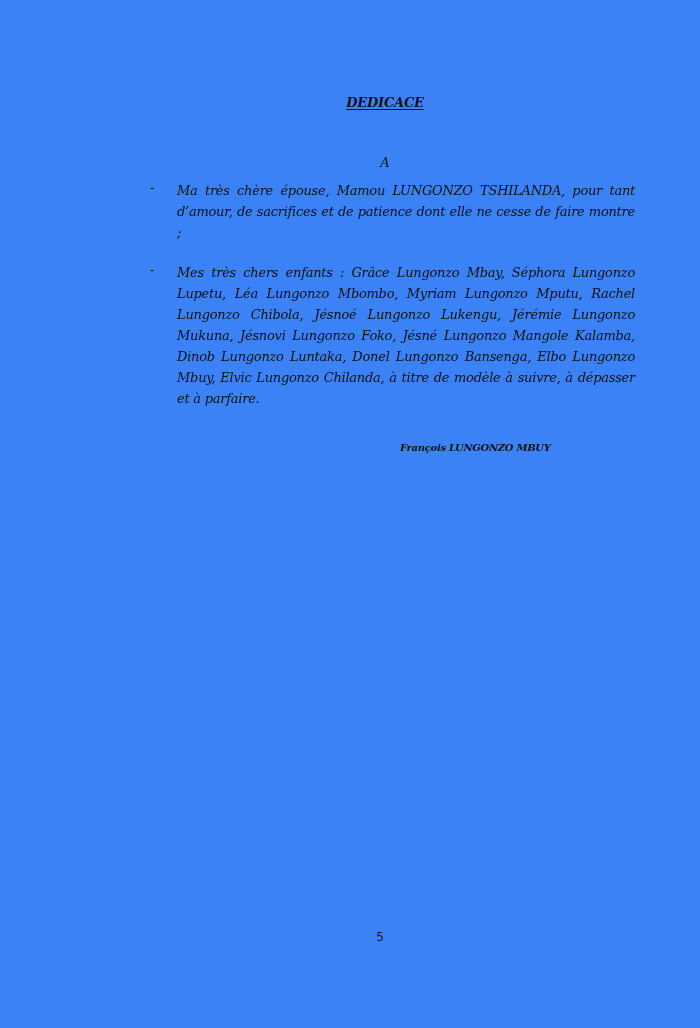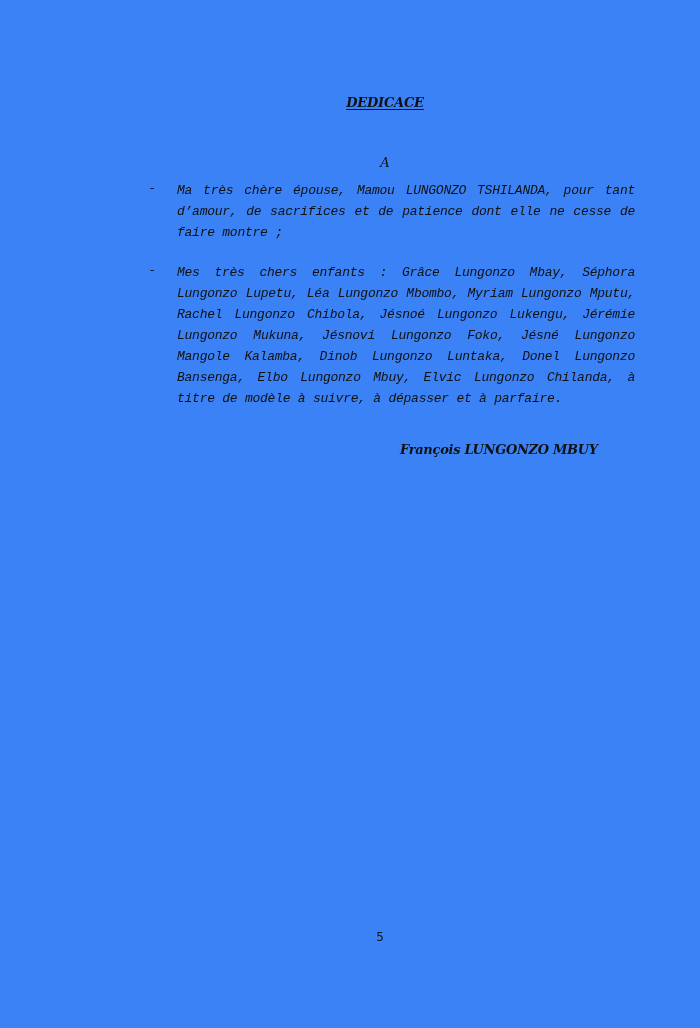--- a/index.html
+++ b/index.html
@@ -56,31 +56,30 @@
       font-style: normal;
     }
     .item .text {
       display: block;
       font-style: italic;
       font-size: 13px;
       line-height: 21px;
       text-align: justify;
       letter-spacing: -0.25px;
       word-spacing: 0px;
-      font-family: Liberation Mono, monospace;
     }
     .item-1 { top: 180px; left: 177px; width: 458px; }
     .item-2 { top: 262px; left: 177px; width: 458px; }
     .signature {
       position: absolute;
       top: 442px;
       left: 400px;
       font-style: italic;
       font-weight: bold;
-      font-size: 13px;
+      font-size: 10px;
       letter-spacing: -0.3px;
     }
     .page-number {
       position: absolute;
       top: 930px;
       left: 0;
       width: 760px;
       text-align: center;
       font-family: "DejaVu Sans", "Liberation Sans", sans-serif;
       font-size: 12px;

